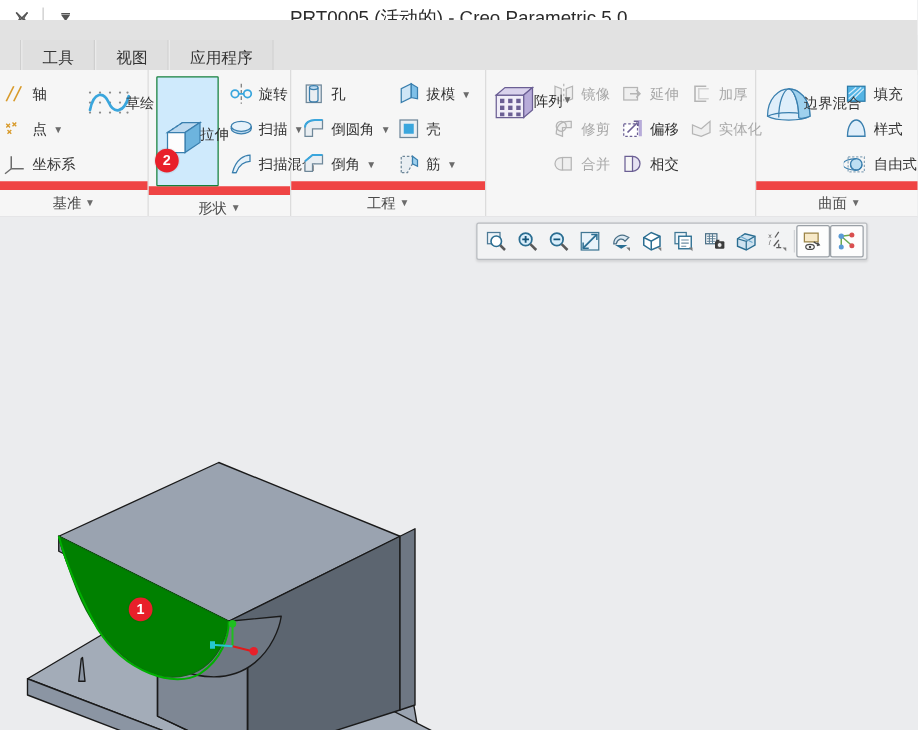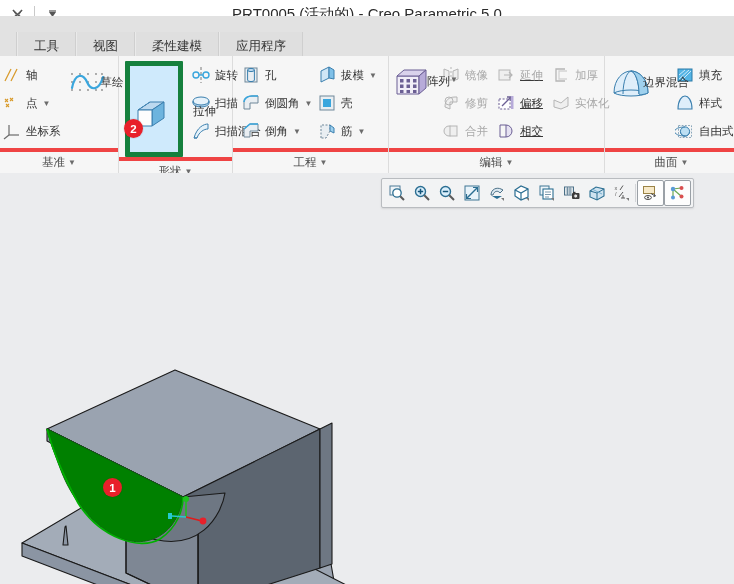--- a/index.html
+++ b/index.html
@@ -48,41 +48,41 @@
     background:#f6f6f6;border-bottom:1px solid #c8c8c8;
     display:flex;align-items:stretch;
   }
   .group{
     position:relative;display:flex;flex-direction:column;
     border-right:1px solid #dcdcdc;
   }
   .group-body{flex:1;display:flex;align-items:flex-start;padding:5px 4px 0 4px;}
   .group-label{
     height:21px;line-height:21px;text-align:center;font-size:11.5px;color:#4a4a4a;
-    border-top:4px solid #ef4444;white-space:nowrap;
+    border-top:7px solid #ef4444;white-space:nowrap;
   }
   .caret{font-size:8px;color:#6b6b6b;margin-left:3px;vertical-align:1px;}
 
   .col{display:flex;flex-direction:column;}
   .small-item{
     display:flex;align-items:center;height:28px;padding:0 4px;
     font-size:11.5px;color:#333;white-space:nowrap;cursor:default;
   }
   .small-item.disabled{color:#a9a9a9;}
   .small-item .lbl{margin-left:4px;}
   .small-item .dd{font-size:8px;color:#6b6b6b;margin-left:5px;}
 
   .big-item{
     display:flex;flex-direction:row;align-items:center;justify-content:flex-start;
     width:52px;padding-top:2px;font-size:11.5px;color:#333;position:relative;
   }
   .big-item .big-lbl{margin-top:3px;white-space:nowrap;}
   .big-item.selected{
-    background:#cfeafc;border:5px solid #15803d;border-radius:1px;
-    width:48px;height:84px;margin:0 2px;gap:29px;
+    background:#cfeafc;border:1px solid #15803d;border-radius:1px;
+    width:48px;height:84px;margin:0 2px;
   }
 
   .ico{width:20px;height:20px;display:block;flex:0 0 20px;}
   .ico-lg{width:34px;height:30px;display:block;}
 
   
   .badge{
     position:absolute;width:19px;height:19px;border-radius:50%;
     background:#e8202a;color:#fff;font-size:11.5px;font-weight:bold;
     display:flex;align-items:center;justify-content:center;
@@ -132,21 +132,20 @@
         </svg>
       </div>
     </div>
     <div class="title-text">PRT0005 (活动的) - Creo Parametric 5.0</div>
   </div>
 
   <div class="tabstrip">
     <div class="tab-lead"></div>
     <div class="tab">工具</div>
     <div class="tab">视图</div>
-    <div class="tab">柔性建模</div>
     <div class="tab">应用程序</div>
     <div class="tab-fill"></div>
   </div>
 
   <div class="ribbon">
 
     <div class="group" style="width:118px;">
       <div class="group-body">
         <div class="col" style="width:72px;margin-left:-6px;">
           <div class="small-item">
@@ -385,21 +384,21 @@
           <div class="small-item disabled">
             <span class="ico">
               <svg width="20" height="20" viewBox="0 0 20 20">
                 <circle cx="8" cy="10" r="5" fill="#efefef" stroke="#b5b5b5" stroke-width="1"></circle>
                 <rect x="9" y="5" width="7" height="10" fill="#efefef" stroke="#b5b5b5" stroke-width="1"></rect>
               </svg>
             </span>
             <span class="lbl">合并</span>
           </div>
         </div>
-        <div class="col" style="width:56px;text-decoration:underline;">
+        <div class="col" style="width:56px;">
           <div class="small-item disabled">
             <span class="ico">
               <svg width="20" height="20" viewBox="0 0 20 20">
                 <rect x="3" y="5" width="11" height="10" fill="#efefef" stroke="#b5b5b5" stroke-width="1"></rect>
                 <path d="M8 10 L16 10 M13 7 L16 10 L13 13" stroke="#b5b5b5" stroke-width="1.2" fill="none"></path>
               </svg>
             </span>
             <span class="lbl">延伸</span>
           </div>
           <div class="small-item">
@@ -434,23 +433,20 @@
           </div>
           <div class="small-item disabled">
             <span class="ico">
               <svg width="20" height="20" viewBox="0 0 20 20">
                 <path d="M3 14 L3 7 L10 10 L17 4 L17 13 L10 16 Z" fill="#efefef" stroke="#b5b5b5" stroke-width="1"></path>
               </svg>
             </span>
             <span class="lbl">实体化</span>
           </div>
         </div>
-      </div>
-      <div class="group-label">
-        <span>编辑</span><span class="caret">▼</span>
       </div>
     </div>
 
     <div class="group" style="width:133px;border-right:none;">
       <div class="group-body">
         <div class="big-item" style="width:62px;">
           <span class="ico-lg" style="margin-top:6px;">
             <svg width="44" height="34" viewBox="0 0 44 34">
               <path d="M5 24 C5 10 14 2 22 2 C30 2 39 10 39 24 C32 28 12 28 5 24 Z" fill="#dfeefa" stroke="#3a7fae" stroke-width="1"></path>
               <path d="M14 25 C14 12 18 3 22 2" fill="none" stroke="#3a7fae" stroke-width="1"></path>

